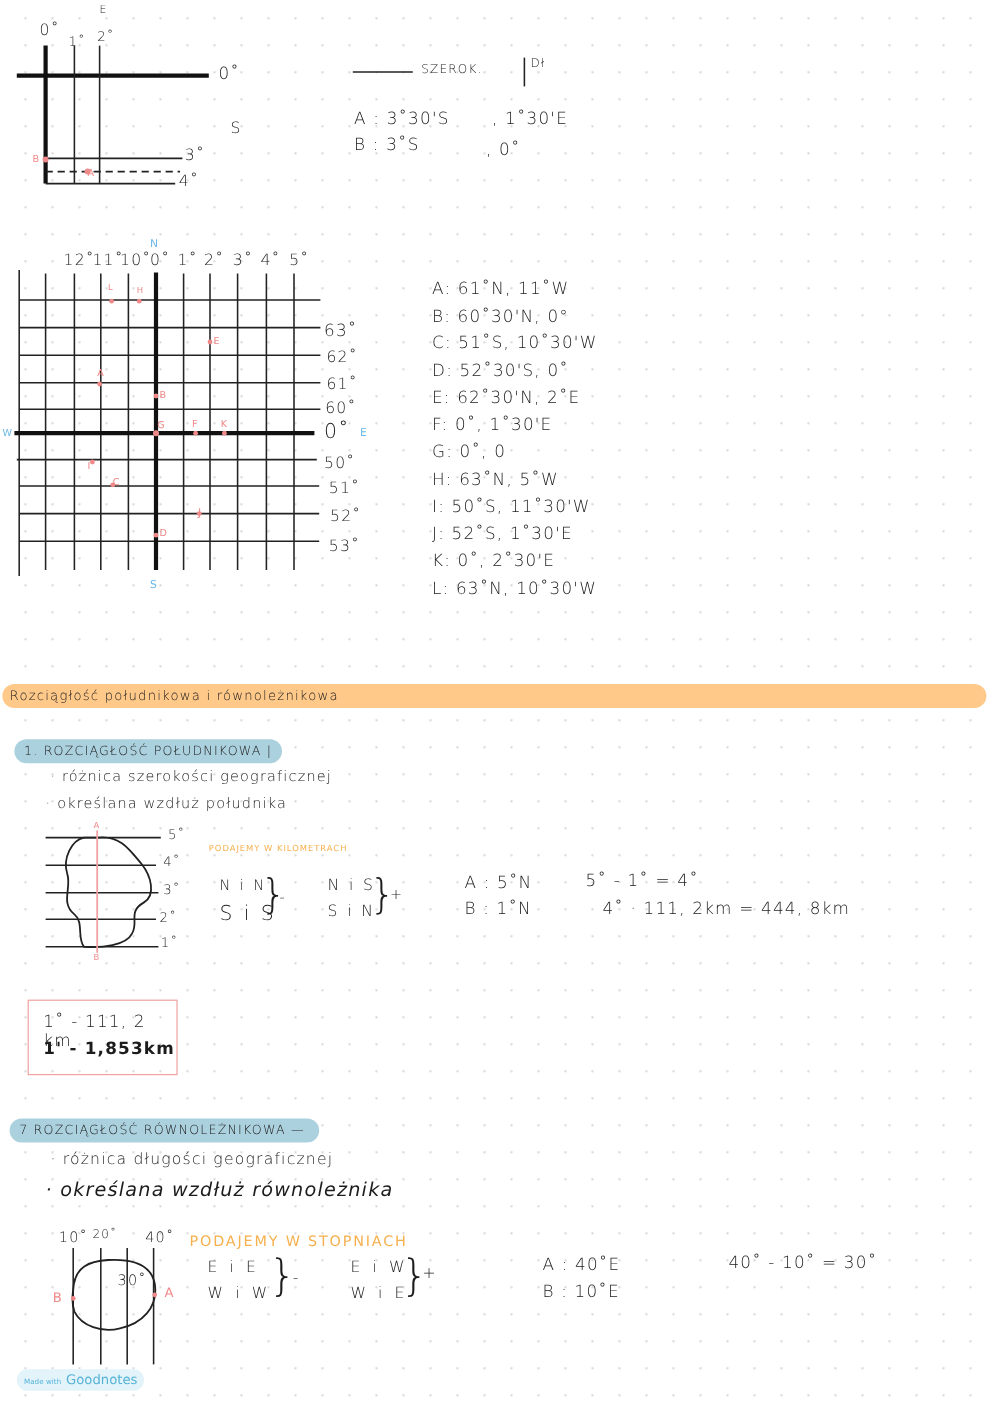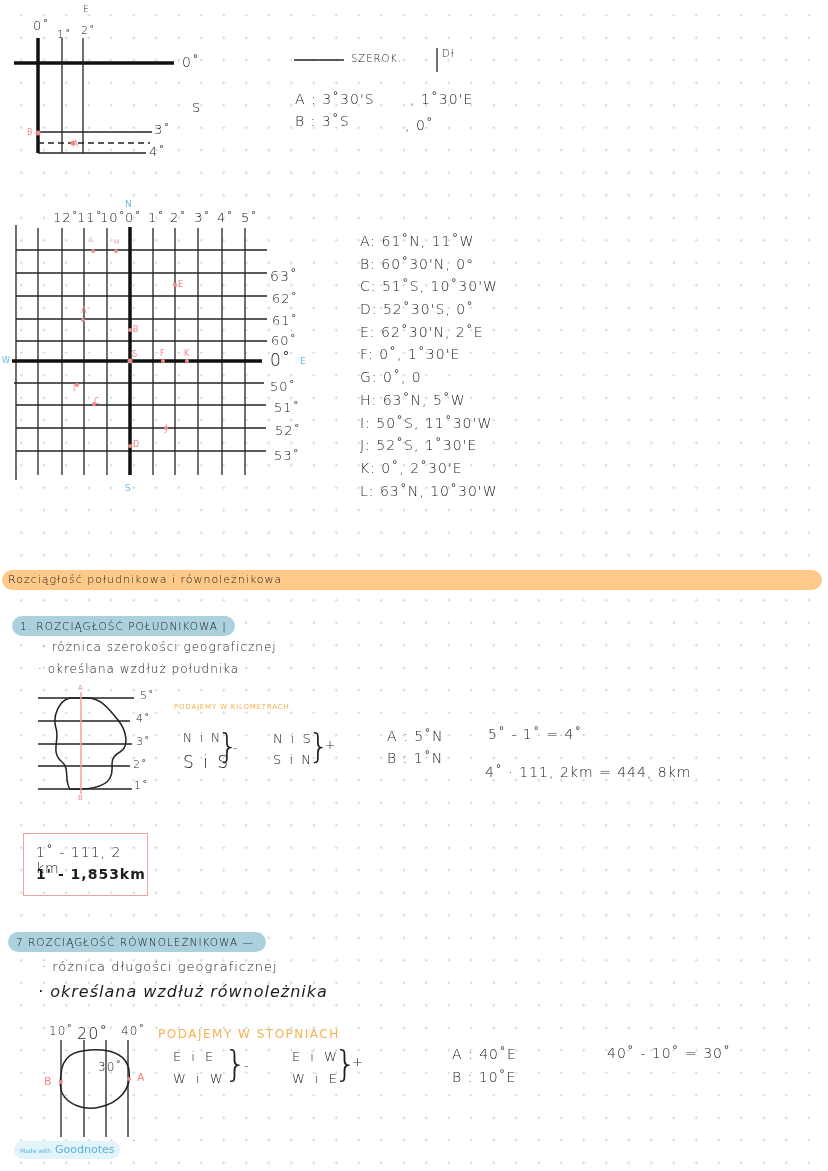--- a/index.html
+++ b/index.html
@@ -221,21 +221,21 @@
 <div>
   <span class="abs hand" style="left:273px;top:731px;font-size:13px;letter-spacing:2px;">N i S</span>
   <span class="abs hand" style="left:273px;top:752px;font-size:13px;letter-spacing:2px;">S i N</span>
   <span class="abs hand" style="left:308px;top:726px;font-size:34px;font-weight:100;">}</span>
   <span class="abs hand" style="left:325px;top:738px;font-size:12px;">+</span>
 </div>
 
 <span class="abs hand hand-md" style="left:387px;top:728px;">A : 5˚N</span>
 <span class="abs hand hand-md" style="left:387px;top:750px;">B : 1˚N</span>
 <span class="abs hand hand-md" style="left:488px;top:726px;">5˚ - 1˚ = 4˚</span>
-<span class="abs hand hand-md" style="left:485px;top:750px;margin-top:14px;">4˚ · 111, 2km = 444, 8km</span>
+<span class="abs hand hand-md" style="left:502px;top:750px;">4˚ · 111, 2km = 444, 8km</span>
 
 <div class="rule-box">
   <div class="abs hand" style="left:12px;top:10px;font-size:14px;">1˚ - 111, 2 km</div>
   <div class="abs hand" style="left:12px;top:32px;font-size:14px;font-weight:bold;">1' - 1,853km</div>
 </div>
 
 <div class="banner-blue hand" style="left:8px;top:932px;width:242px;">7 ROZCIĄGŁOŚĆ RÓWNOLEŻNIKOWA —</div>
 <span class="abs hand" style="left:42px;top:959px;font-size:13px;">· różnica długości geograficznej</span>
 <span class="abs hand" style="left:38px;top:982px;font-size:16px;font-style:italic;">· określana wzdłuż równoleżnika</span>
 
@@ -245,21 +245,21 @@
       <line x1="31" y1="5" x2="31" y2="102"></line>
       <line x1="54" y1="5" x2="54" y2="102"></line>
       <line x1="76" y1="5" x2="76" y2="102"></line>
       <line x1="98" y1="5" x2="98" y2="102"></line>
     </g>
     <path d="M31 40 C 32 20, 45 16, 60 15 C 80 14, 96 18, 99 35 C 102 55, 88 68, 70 72 C 55 76, 38 70, 32 58 C 30 52, 30 46, 31 40 Z" fill="none" stroke="#222" stroke-width="1.5"></path>
     <circle cx="31" cy="47" r="2" fill="#f08a8a"></circle>
     <circle cx="99" cy="44" r="2" fill="#f08a8a"></circle>
   </svg>
   <span class="abs hand" style="left:49px;top:1024px;font-size:12px;">10˚</span>
-  <span class="abs hand" style="left:77px;top:1024px;font-size:16px;">20˚</span>
+  <span class="abs hand" style="left:77px;top:1024px;font-size:10px;">20˚</span>
   <span class="abs hand" style="left:98px;top:1024px;font-size:12px;margin-top:36px;">30˚</span>
   <span class="abs hand" style="left:121px;top:1024px;font-size:12px;">40˚</span>
   <span class="abs pink" style="left:44px;top:1075px;font-size:11px;">B</span>
   <span class="abs pink" style="left:137px;top:1071px;font-size:11px;">A</span>
 </div>
 
 <span class="abs orange" style="left:158px;top:1027px;font-size:12px;letter-spacing:1.5px;">PODAJEMY W STOPNIACH</span>
 
 <div>
   <span class="abs hand" style="left:173px;top:1049px;font-size:13px;letter-spacing:3px;">E i E</span>

